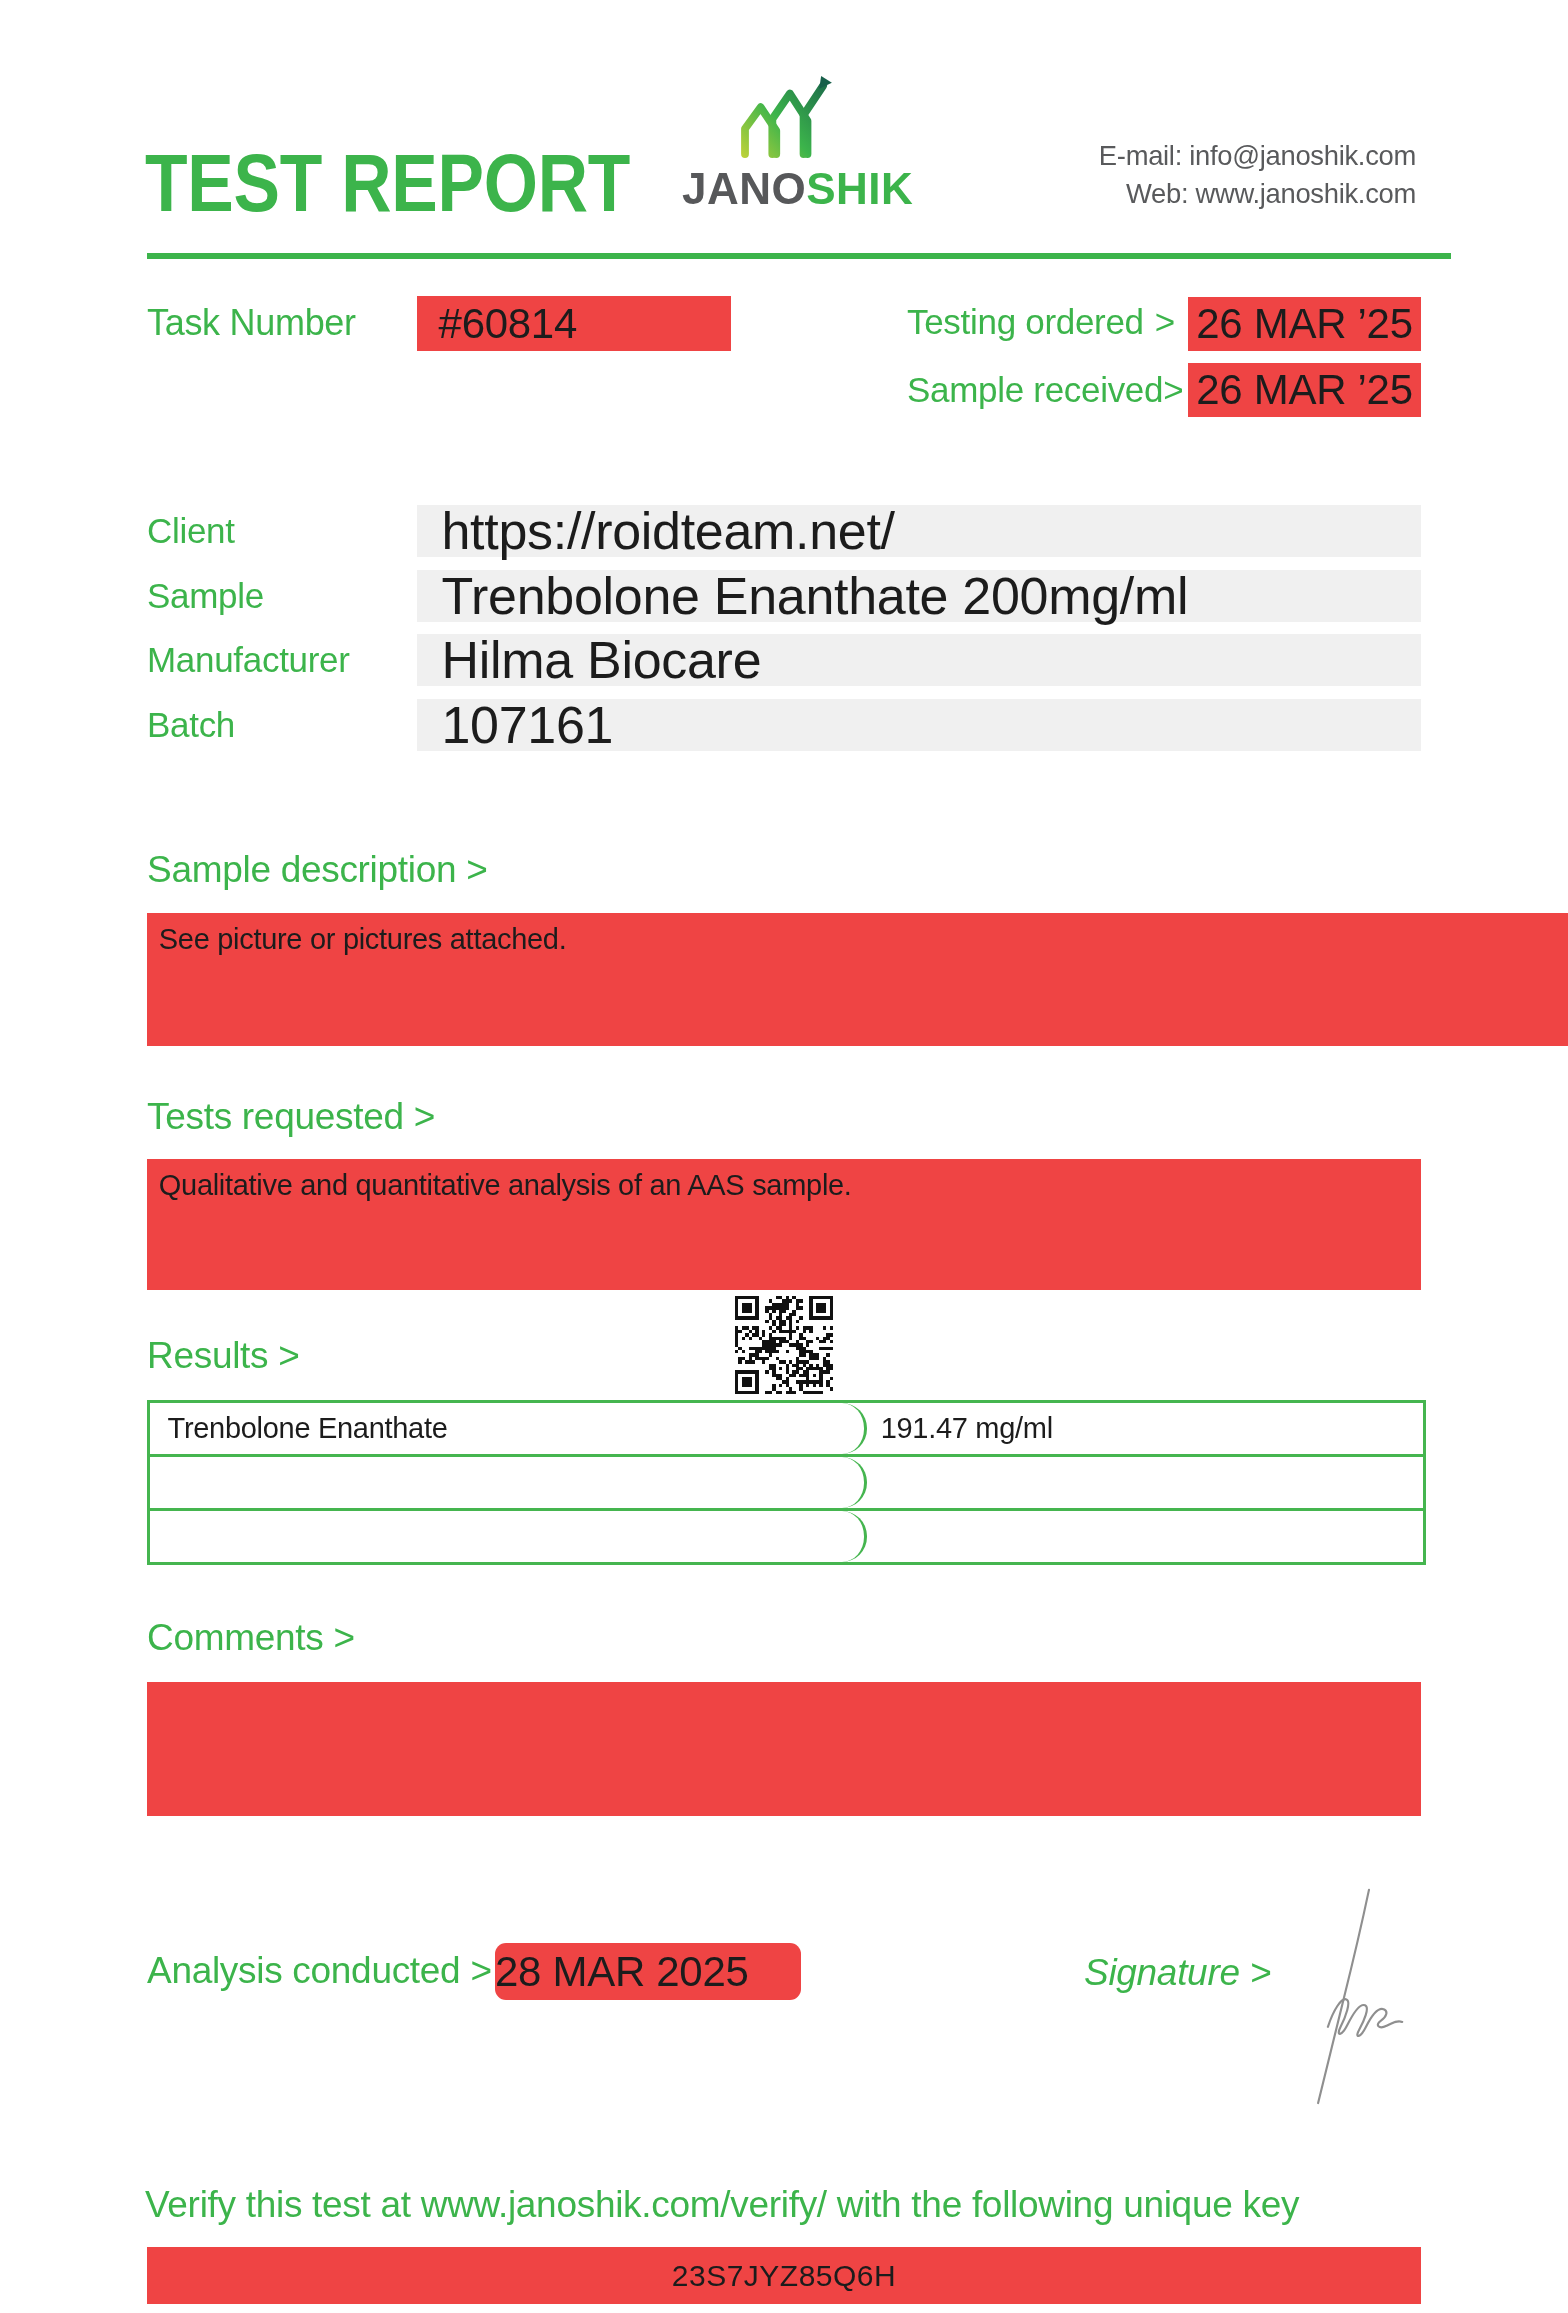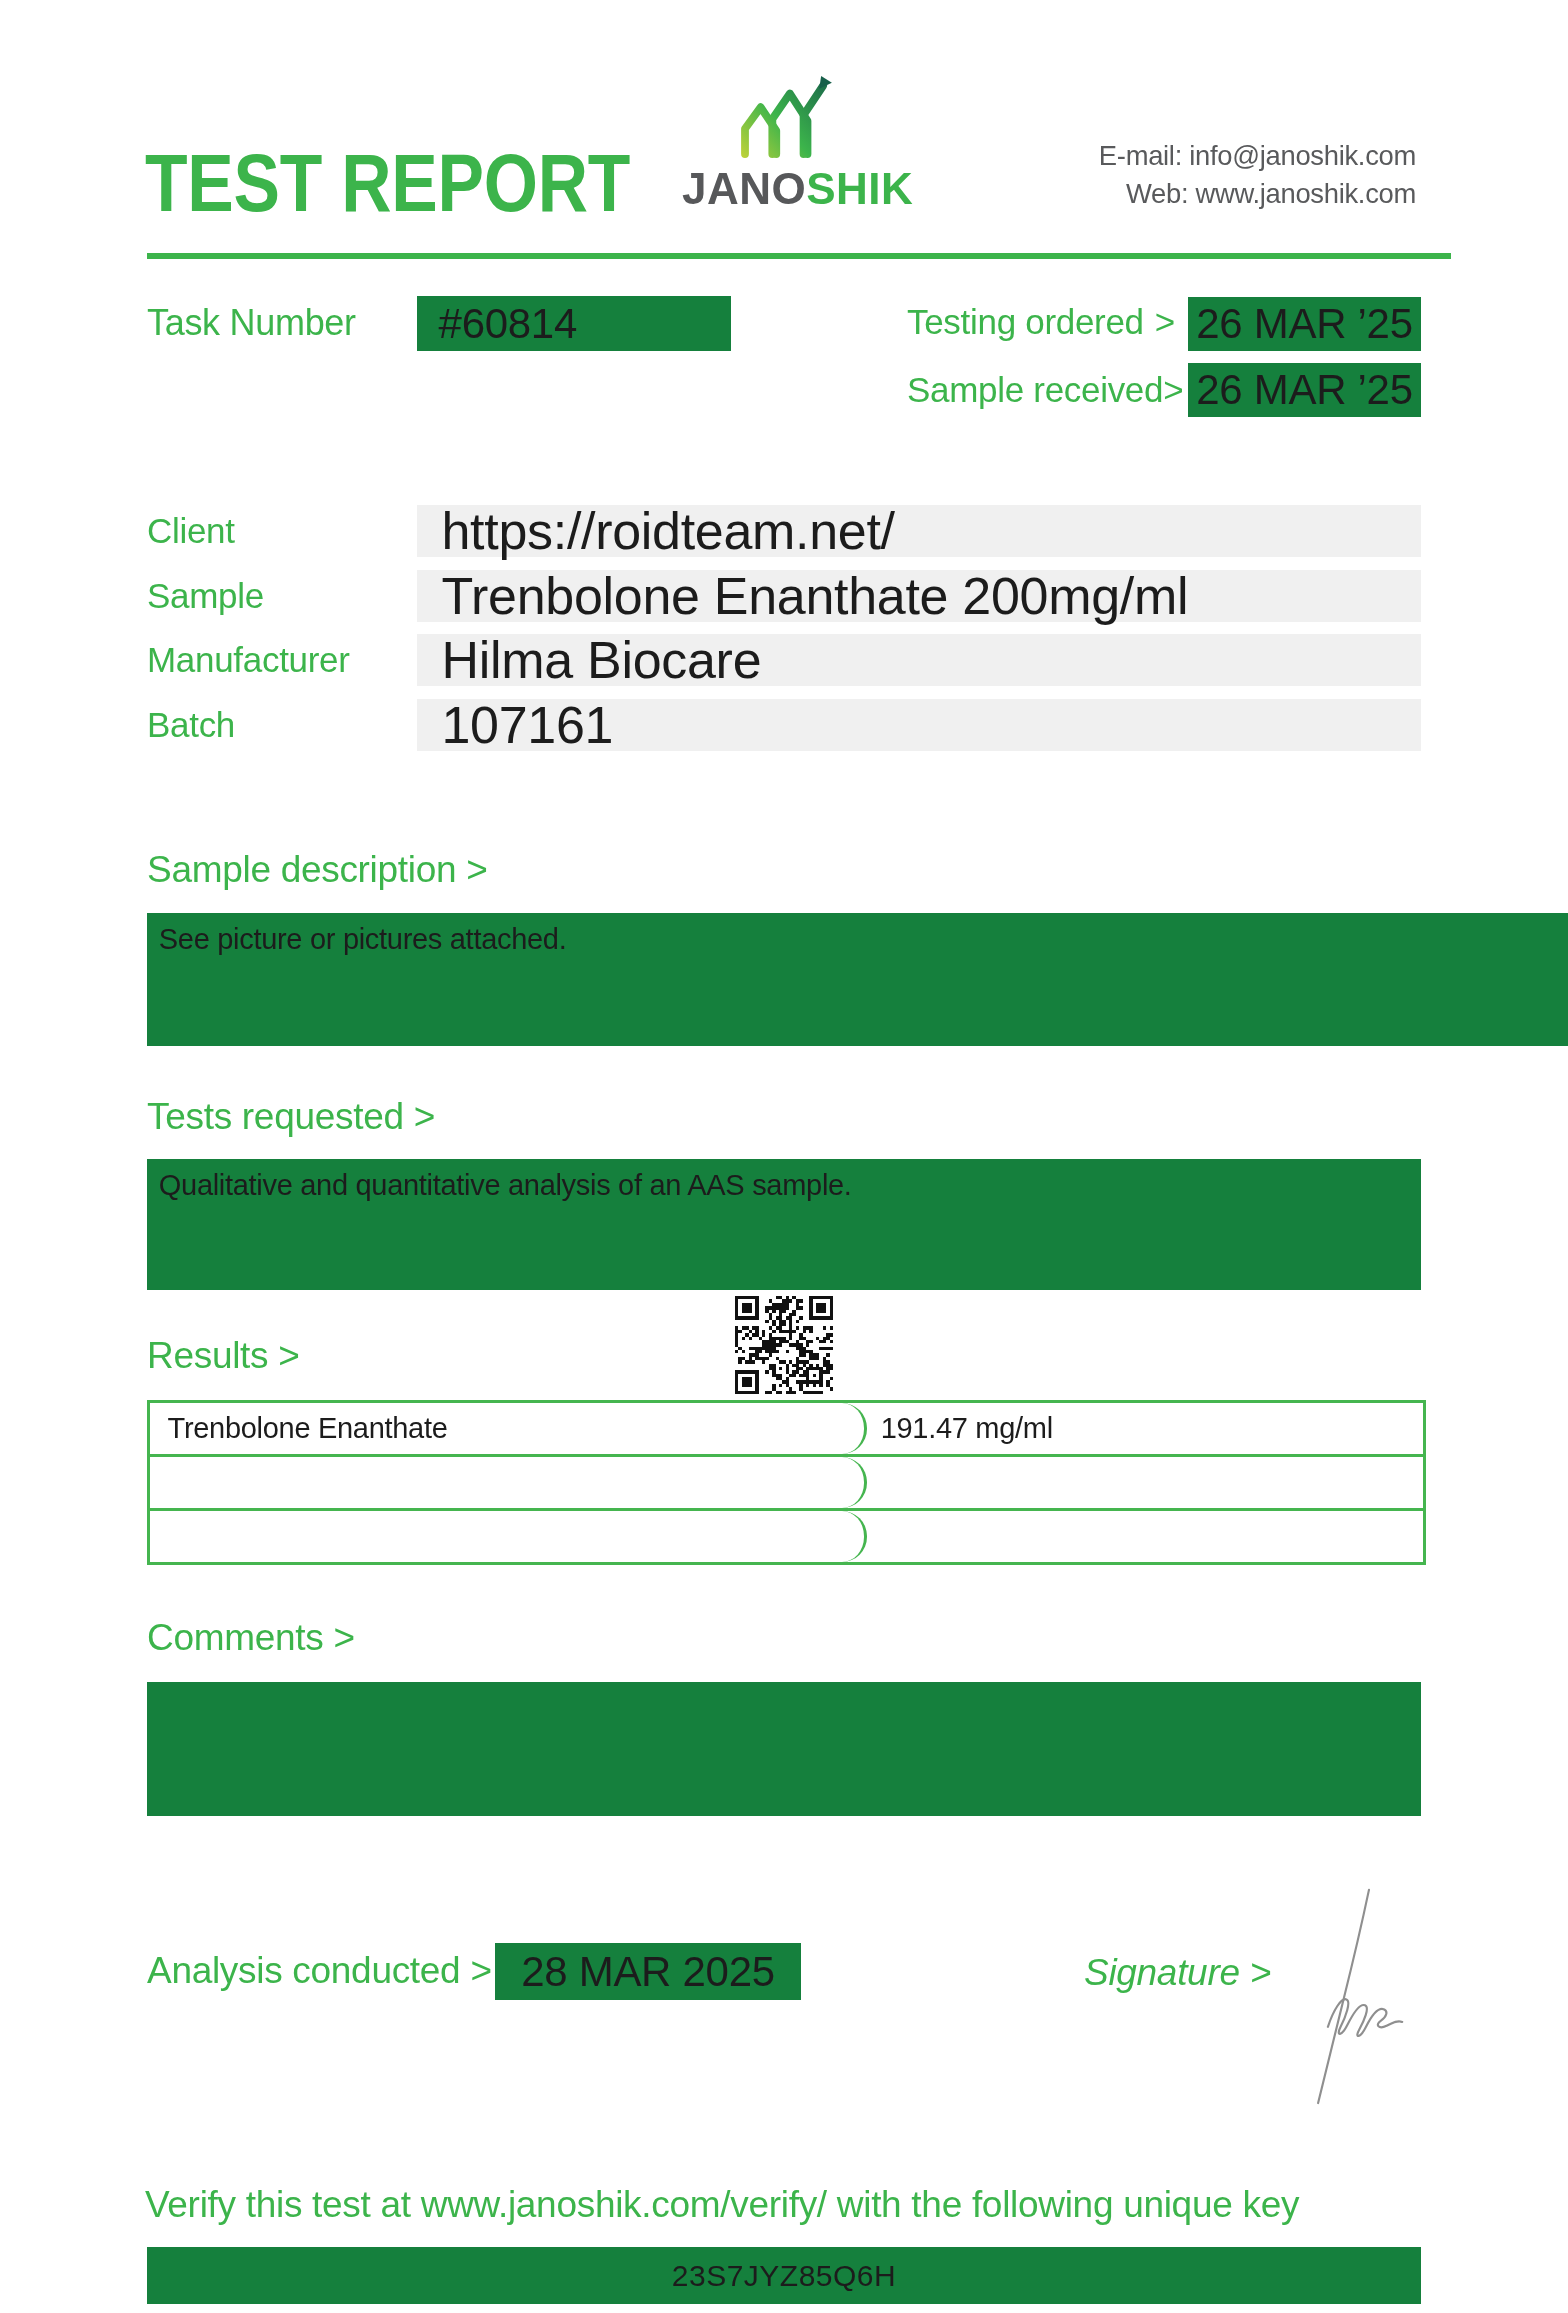--- a/index.html
+++ b/index.html
@@ -13,21 +13,21 @@
     font-size:82px;font-weight:600;color:#3cb44b;line-height:1;
     transform:scaleX(0.85);transform-origin:left top;white-space:nowrap;
   }
   .wordmark{font-size:44px;font-weight:700;letter-spacing:0.5px;white-space:nowrap;line-height:1;}
   .wm-gray{color:#57585a;}
   .wm-green{color:#3cb44b;}
   .contact{font-size:27.4px;color:#595a5c;text-align:right;line-height:38px;white-space:nowrap;}
   .rule{background:#3cb44b;height:5.9px;}
   .glabel{font-size:36px;color:#3cb44b;white-space:nowrap;line-height:1.15;}
   .heading{font-size:37px;color:#3cb44b;white-space:nowrap;line-height:1.15;}
-  .gbox{background:#15803d;display:flex;align-items:center;box-sizing:border-box;}
+  .gbox{background:#ef4444;display:flex;align-items:center;box-sizing:border-box;}
   .bigval{font-size:42px;color:#1c1c1c;white-space:nowrap;}
   .val{font-size:52px;color:#1c1c1c;white-space:nowrap;}
   .bodytxt{font-size:29px;color:#1c1c1c;}
   .date-row{display:flex;justify-content:space-between;align-items:baseline;}
   .info-row{display:flex;margin-bottom:12.7px;}
   .info-label{width:270px;display:flex;align-items:center;}
   .info-box{flex:1;height:52px;background:#f0f0f0;display:flex;align-items:center;padding-left:24.5px;box-sizing:border-box;}
   .rtable{box-sizing:border-box;border:3.9px solid #45b54f;background:#fff;}
   .trow{display:flex;height:51px;border-bottom:3.9px solid #45b54f;}
   .trow:last-child{border-bottom:none;}
@@ -447,21 +447,21 @@
         </div>
     </div>
   </div>
 
   <div class="abs heading" style="left:147px;top:1617px;">Comments &gt;</div>
   <div class="abs gbox" style="left:147px;top:1682px;width:1274px;height:134px;align-items:flex-start;padding:9.8px 11.8px;">
     <span class="bodytxt"></span>
   </div>
 
   <div class="abs heading" style="left:147px;top:1950px;">Analysis conducted &gt;</div>
-  <div class="abs gbox" style="left:495px;top:1943px;width:306px;height:57px;justify-content:center;">
+  <div class="abs gbox" style="left:495px;top:1943px;width:306px;height:57px;border-radius:11px;">
     <span class="bigval">28 MAR 2025</span>
   </div>
 
   <div class="abs heading" style="left:1084px;top:1952px;font-style:italic;">Signature &gt;</div>
   <div class="abs" style="left:1279px;top:1884px;width:132px;height:223px;">
     <svg width="132" height="223" viewBox="0 0 135 228">
       <g fill="none" stroke="#8f8f8f" stroke-width="2.2" stroke-linecap="round">
         <path d="M92,6 C84,44 74,86 66,118 C58,150 48,192 40,224"></path>
         <path d="M50,146 C56,128 64,116 69,118 C74,120 68,136 63,146 C58,156 64,156 70,144 C76,132 83,122 88,124 C93,126 87,140 82,149 C77,158 83,158 89,146 C95,134 101,126 107,128 C112,130 110,136 104,140 C98,144 102,149 110,145 C116,142 121,139 126,141"></path>
       </g>

